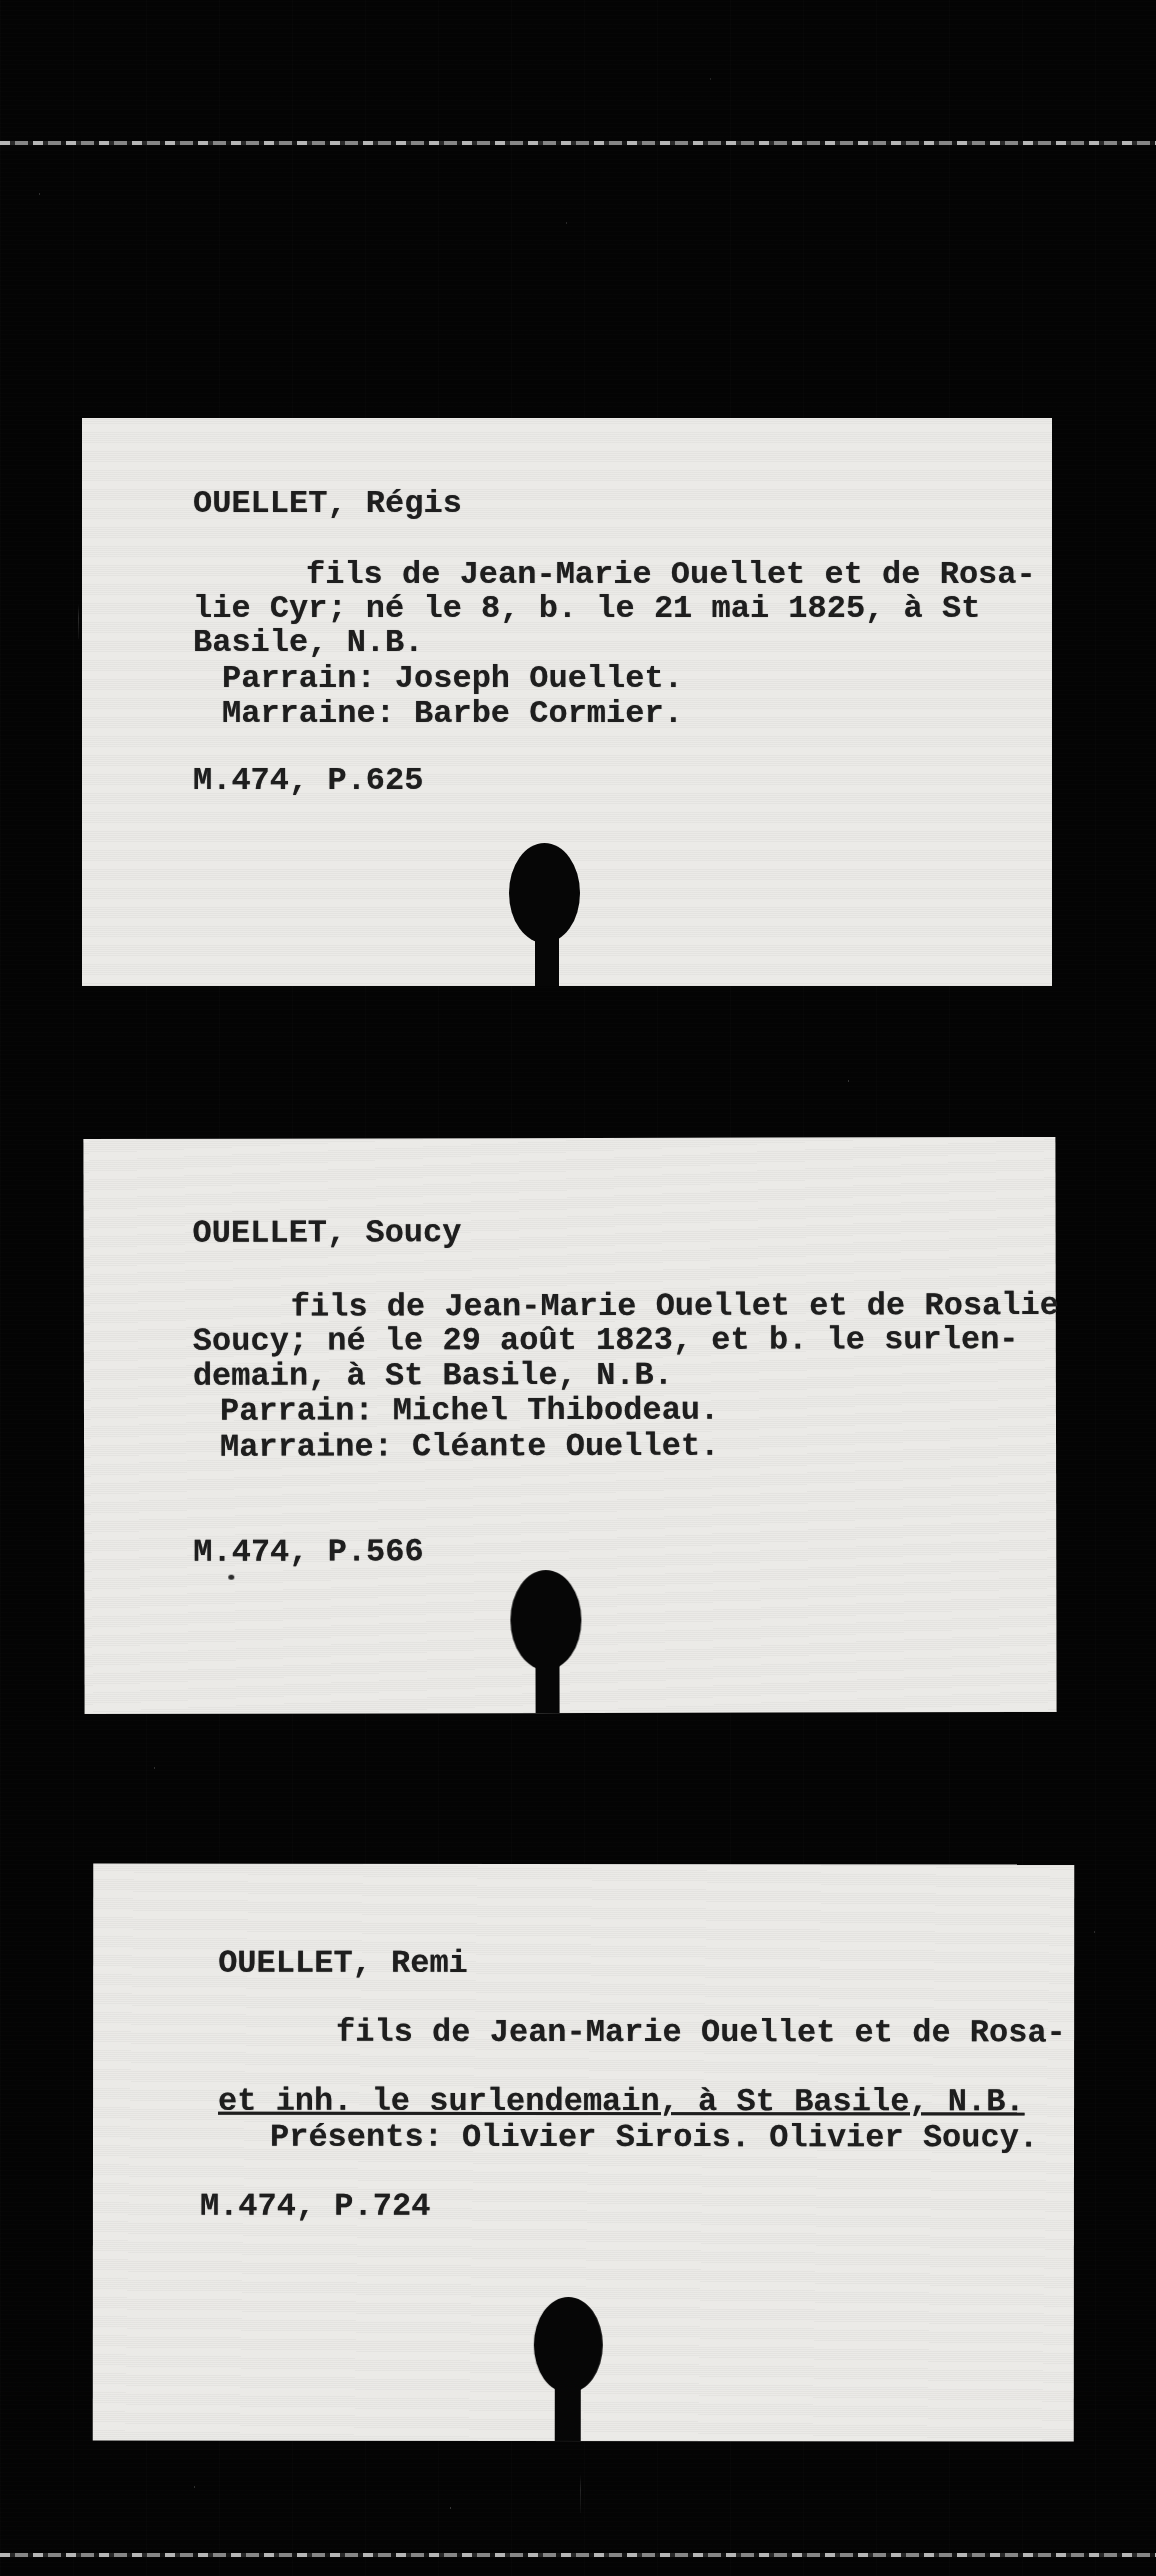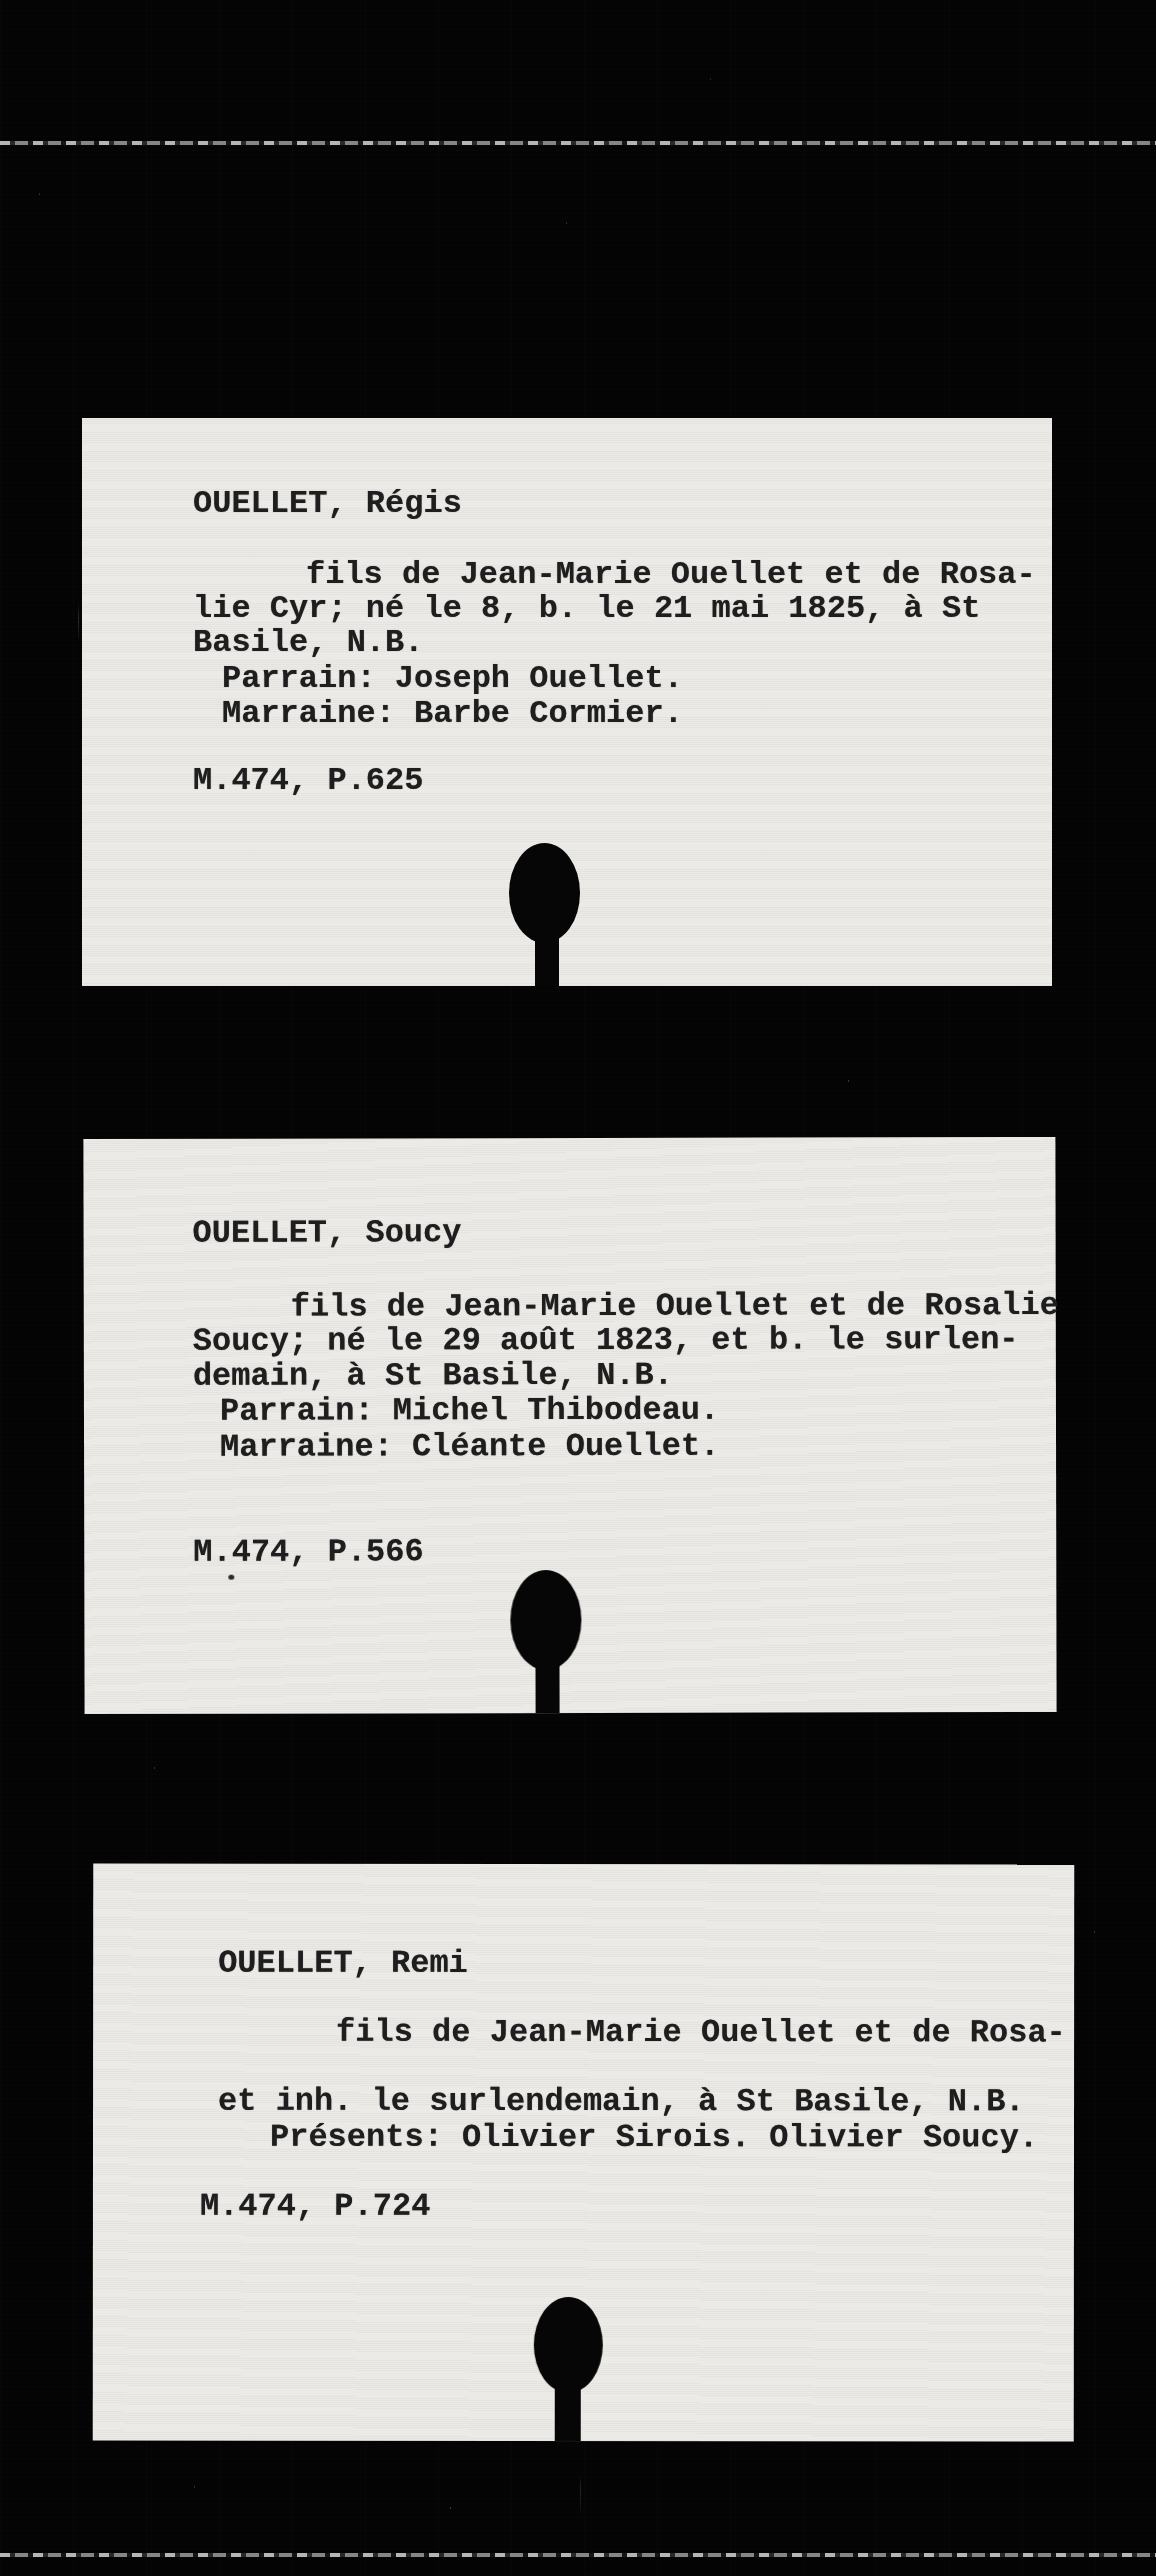--- a/index.html
+++ b/index.html
@@ -95,21 +95,21 @@
   .card2 .b2     {left:109px;top:186px;}
   .card2 .b3     {left:109px;top:221px;}
   .card2 .sp1    {left:136px;top:256px;}
   .card2 .sp2    {left:136px;top:292px;}
   .card2 .ref    {left:109px;top:352px;margin-top:45px;}
 
   
   .card3 .title  {left:125px;top:83px;}
   .card3 .b1     {left:125px;top:152px;text-indent:118px;}
   .card3 .b2     {left:125px;top:186px;}
-  .card3 .b3     {left:125px;top:221px;}
+  .card3 .b3     {left:125px;top:221px;text-decoration:underline;}
   .card3 .sp1    {left:177px;top:257px;}
   .card3 .ref    {left:107px;top:326px;}
 
   
   .ink-dot{
     position:absolute;left:144px;top:436px;width:5.8px;height:5.1px;
     background:#2c2c2c;border-radius:50%;filter:blur(0.3px);
   }
 
   

